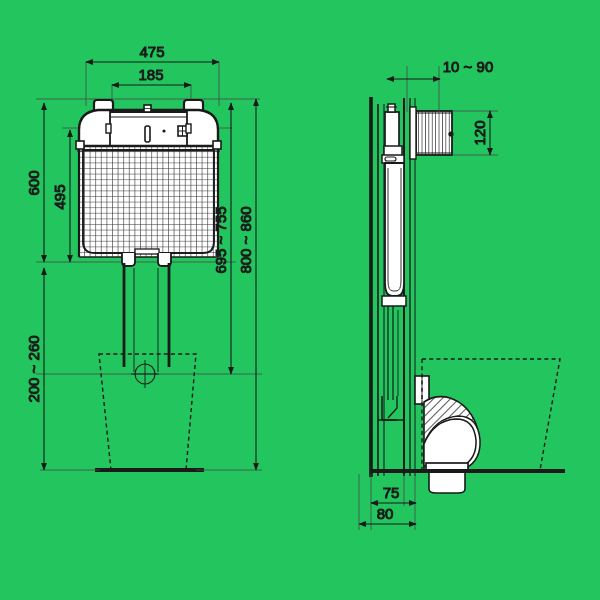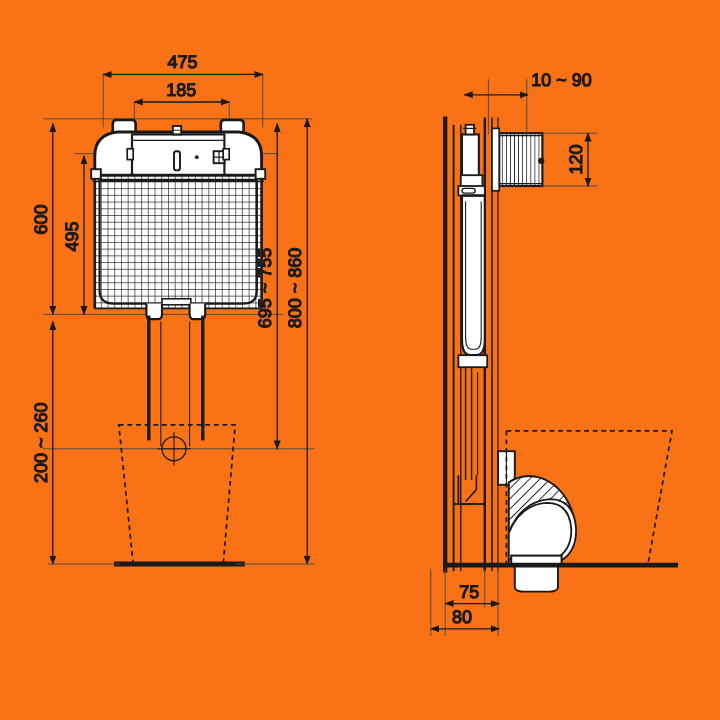--- a/index.html
+++ b/index.html
@@ -4,21 +4,21 @@
 <style>
   html, body {
     margin: 0;
     padding: 0;
     background: #ffffff;
   }
   #sheet {
     position: relative;
     width: 600px;
     height: 600px;
-    background: #f97316;
+    background: #22c55e;
     font-family: "Liberation Sans", sans-serif;
     overflow: hidden;
   }
   #drawing {
     position: absolute;
     left: 0;
     top: 0;
   }
   .dim-text {
     font-family: "Liberation Sans", sans-serif;

